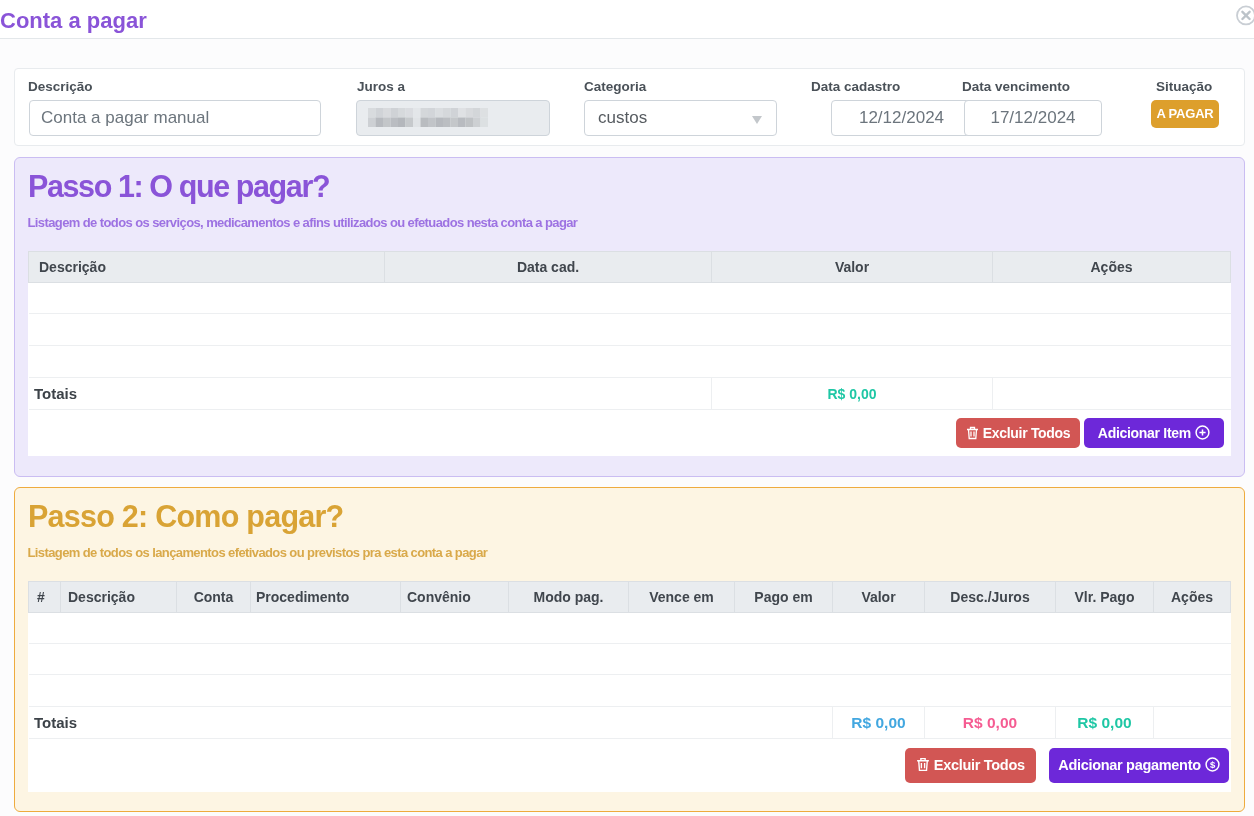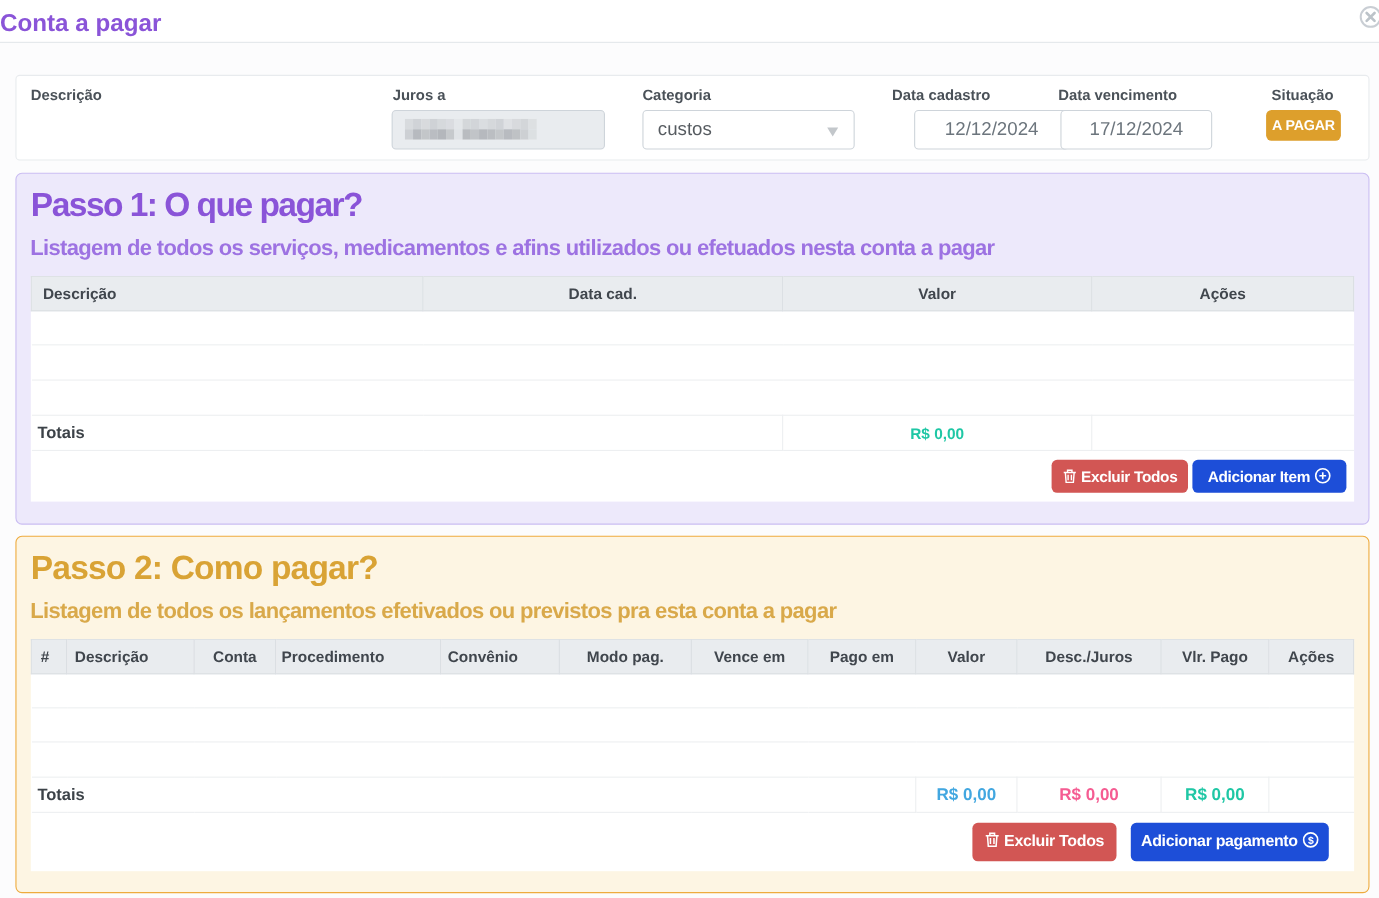--- a/index.html
+++ b/index.html
@@ -15,21 +15,21 @@
   .flabel { position:absolute; top:10px; font-size:13.5px; font-weight:bold; color:#4a5158; }
   .finput { position:absolute; top:31px; height:36px; background:#fff; border:1px solid #ced4da; border-radius:4px; font-size:17px; color:#6c757d; line-height:34px; }
 
   
   .panel { position:absolute; left:14px; width:1231px; border-radius:6px; }
   #p1 { top:157px; height:320px; background:#ede9fb; border:1px solid #cabdf2; }
   #p2 { top:487px; height:325px; background:#fdf5e3; border:1px solid #eeab3e; }
   .ptitle { position:absolute; left:13px; top:10.5px; font-size:30.5px; font-weight:bold; letter-spacing:-1.4px; }
   #p1 .ptitle { color:#8a54d8; }
   #p2 .ptitle { color:#d9a335; letter-spacing:-0.75px; }
-  .psub { position:absolute; left:12.5px; top:56.5px; font-size:20px; letter-spacing:-0.6px; font-weight:bold; }
+  .psub { position:absolute; left:12.5px; top:56.5px; font-size:13px; letter-spacing:-0.6px; font-weight:bold; }
   #p1 .psub { color:#9d72e2; }
   #p2 .psub { color:#d9a94a; }
 
   table { border-collapse:collapse; table-layout:fixed; position:absolute; left:13px; top:93px; width:1202px; background:#fff; }
   th { background:#e9ecef; font-size:14px; font-weight:bold; color:#40464d; border:1px solid #dbdfe3; }
   td { border:1px solid #edeff1; font-size:14px; color:#3c4248; }
   td:first-child { border-left:none; } td:last-child { border-right:none; }
   tr:last-child td { border-bottom:none; }
   tr.hdr { height:31px; }
   tr.empty { height:31px; }
@@ -37,37 +37,38 @@
   tr.foot td { height:46px; }
   .bold { font-weight:bold; }
   .teal { color:#1fc7a5; font-weight:bold; }
   .blue { color:#42a7e0; font-weight:bold; }
   .pink { color:#f55c92; font-weight:bold; }
   .ctr { text-align:center; }
   .btnrow { text-align:right; vertical-align:middle; }
 
   .btn { display:inline-block; border-radius:5px; color:#fff; font-weight:bold; vertical-align:middle; }
   .btn-red { background:#d25654; }
-  .btn-teal { background:#1d4ed8; }
+  .btn-teal { background:#6d28d9; }
   .b1 { height:30px; line-height:30px; font-size:14px; letter-spacing:-0.3px; padding:0 9.5px; }
   .b2 { height:35px; line-height:35px; font-size:14.5px; letter-spacing:-0.3px; padding:0 9px; }
 </style>
 </head>
 <body>
 
 <div id="topbar">
   <h1>Conta a pagar</h1>
   <svg id="closebtn" width="36" height="36" viewBox="0 0 36 36">
     <circle cx="18" cy="18.4" r="9" fill="none" stroke="#c9ced4" stroke-width="1.8"></circle>
     <path d="M14.4 14.8 L21.6 22 M21.6 14.8 L14.4 22" stroke="#bcc3c9" stroke-width="2.4" stroke-linecap="round"></path>
   </svg>
 </div>
 
 <div id="card">
   <span class="flabel" style="left:13px;">Descrição</span>
+  <div class="finput" style="left:14px; width:292px; padding-left:11px;">Conta a pagar manual</div>
 
   <span class="flabel" style="left:342px;">Juros a</span>
   <div class="finput" style="left:341px; width:194px; background:#e9ecef;">
     <svg style="position:absolute;left:11px;top:7px;" width="120" height="19" viewBox="0 0 120 19">
         <rect x="0" y="0" width="7.5" height="9.5" fill="#d8dbde"></rect>
         <rect x="7.5" y="0" width="7.5" height="9.5" fill="#d0d3d7"></rect>
         <rect x="15" y="0" width="7.5" height="9.5" fill="#d8dadd"></rect>
         <rect x="22.5" y="0" width="7.5" height="9.5" fill="#cfd2d6"></rect>
         <rect x="30" y="0" width="7.5" height="9.5" fill="#d6d9dc"></rect>
         <rect x="37.5" y="0" width="7.5" height="9.5" fill="#dadce0"></rect>
@@ -203,21 +204,21 @@
           <td colspan="12"></td>
         </tr>
     <tr class="totals">
           <td colspan="8" class="bold" style="padding-left:5.5px; font-size:15px;">Totais</td>
           <td class="ctr blue" style="font-size:15.5px;">R$ 0,00</td>
           <td class="ctr pink" style="font-size:15.5px;">R$ 0,00</td>
           <td class="ctr teal" style="font-size:15.5px;">R$ 0,00</td>
           <td></td>
         </tr>
     <tr class="foot">
-          <td colspan="12" class="btnrow" style="padding-right:23px; height:53px;">
+          <td colspan="12" class="btnrow" style="padding-right:2px; height:53px;">
       <span class="btn btn-red b2" style="padding:0 11.5px;"><svg width="14" height="15" viewBox="0 0 13 14" style="vertical-align:-2px;">
                 <path d="M1 3.5 H12 M4.5 3 V1.5 H8.5 V3 M2.5 3.5 L3.2 12.5 H9.8 L10.5 3.5 M5 5.5 V10.5 M8 5.5 V10.5" stroke="#fff" stroke-width="1.3" fill="none"></path>
               </svg> Excluir Todos</span><span style="display:inline-block;width:13px;"></span><span class="btn btn-teal b2">Adicionar pagamento <svg width="15" height="15" viewBox="0 0 15 15" style="vertical-align:-2.5px;">
                 <circle cx="7.5" cy="7.5" r="6.4" fill="none" stroke="#fff" stroke-width="1.5"></circle>
                 <text x="7.5" y="11" font-size="9.5" font-weight="bold" fill="#fff" text-anchor="middle" font-family="Liberation Sans">$</text>
               </svg></span>
     </td>
         </tr>
   </tbody>
     </table>

